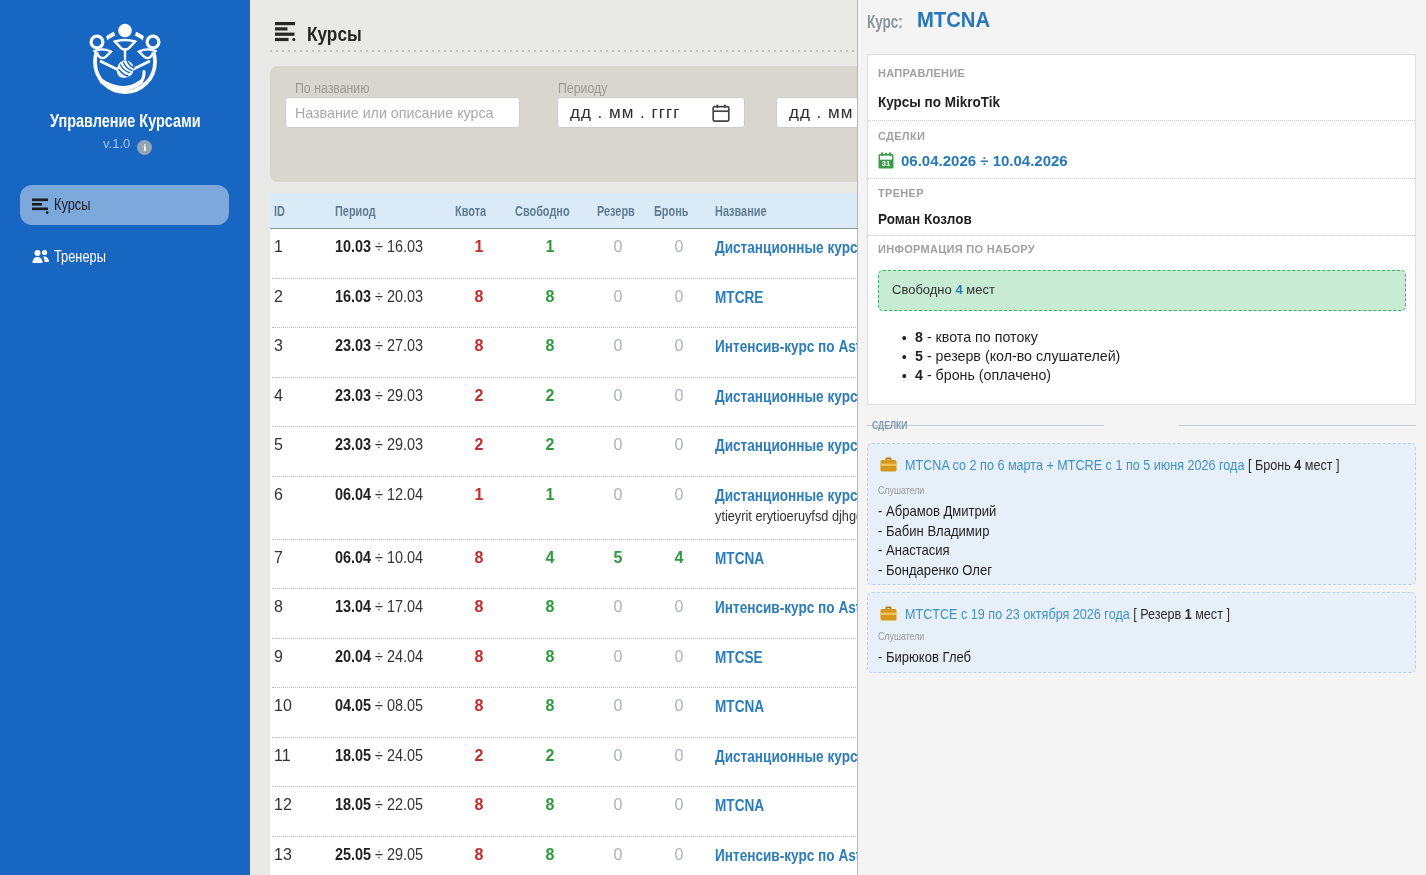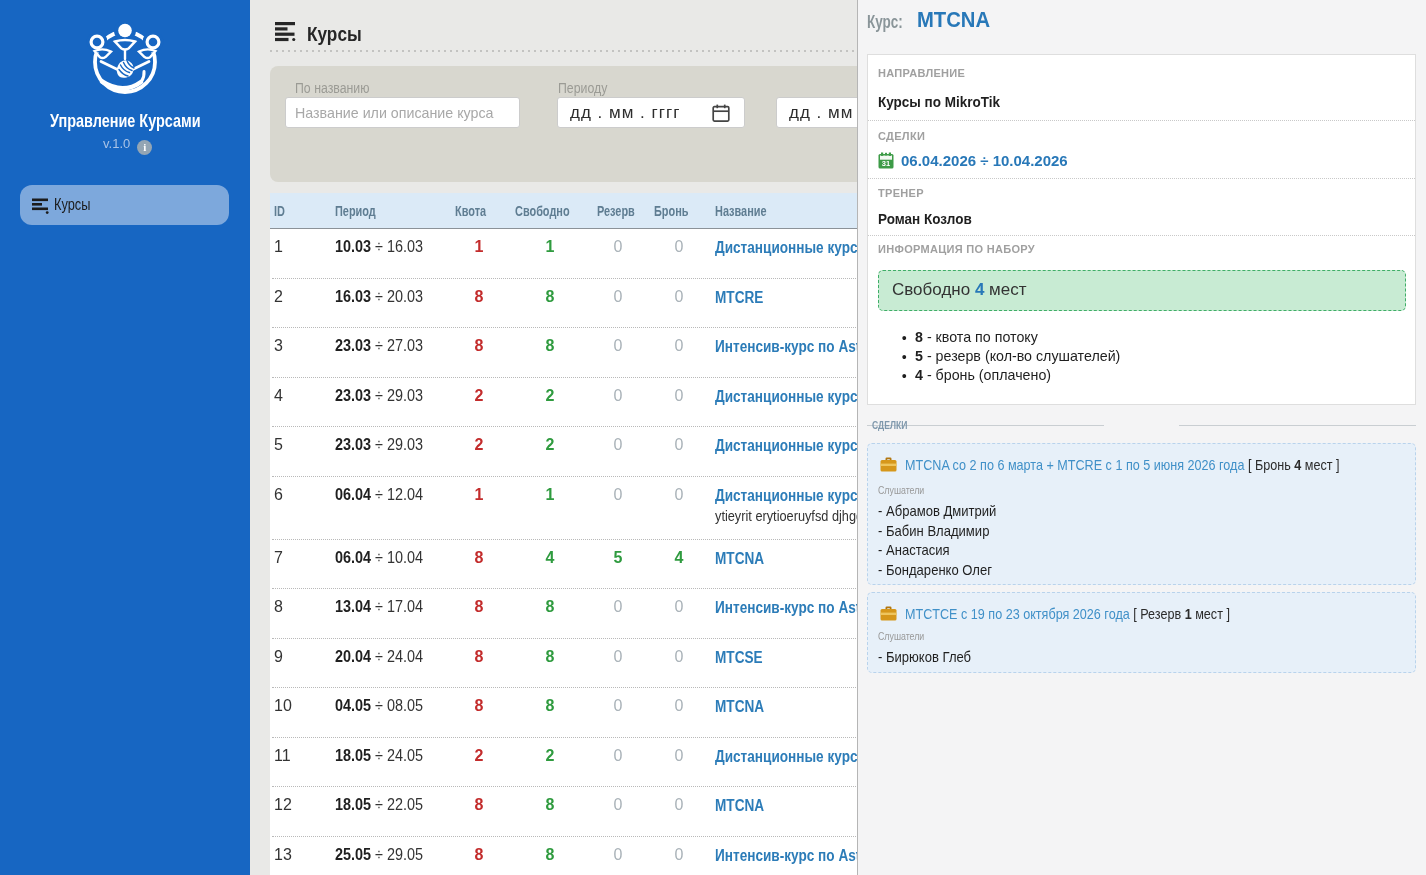--- a/index.html
+++ b/index.html
@@ -51,21 +51,21 @@
   .panel { position:absolute; left:857px; top:0; width:569px; height:875px; background:#f4f4f5; border-left:1px solid #b5b5b5; }
   .ptitle { position:absolute; left:0; top:4px; width:569px; height:32px; font-weight:bold; }
   .ptitle .k { position:absolute; left:9px; top:8px; font-size:18px; color:#8a9599; transform:scaleX(.75); transform-origin:0 50%; }
   .ptitle .big { position:absolute; left:59px; top:3px; color:#2878b8; font-size:22px; transform:scaleX(.92); transform-origin:0 50%; }
   .detail { position:absolute; left:9px; top:54px; width:549px; height:351px; background:#fff; border:1px solid #dedede; }
   .abs { position:absolute; }
   .slabel { color:#a0a0a0; font-size:11px; font-weight:bold; letter-spacing:.3px; white-space:nowrap; }
   .sval { font-size:15px; font-weight:bold; color:#1f1f1f; transform:scaleX(.9); transform-origin:0 50%; white-space:nowrap; }
   .dotl { position:absolute; left:0; width:100%; border-top:1px dotted #c9c9c9; }
   .pdates { font-size:15px; font-weight:bold; color:#2878b8; white-space:nowrap; }
-  .freebox { position:absolute; left:10px; top:215px; width:528px; height:41px; background:#c8ebd3; border:1.5px dashed #3fae67; border-radius:5px; font-size:17px; color:#333; line-height:37px; padding-left:13px; }
+  .freebox { position:absolute; left:10px; top:215px; width:528px; height:41px; background:#c8ebd3; border:1.5px dashed #3fae67; border-radius:5px; font-size:13px; color:#333; line-height:37px; padding-left:13px; }
   .freebox b { color:#2878b8; }
   .bullet { position:absolute; font-size:15px; color:#1f1f1f; white-space:nowrap; transform:scaleX(.95); transform-origin:0 50%; }
   .bullet .dot { position:absolute; left:-14px; top:1px; font-size:15px; }
   .deals-div { position:absolute; left:9px; top:419px; width:549px; color:#7f98ac; font-size:11px; font-weight:bold; }
   .deals-div span { display:inline-block; transform:scaleX(.78); }
   .deals-div:before, .deals-div:after { content:""; position:absolute; top:6px; width:237px; border-top:1px solid #c9ced2; }
   .deals-div:before { left:0; } .deals-div:after { right:0; }
   .card { position:absolute; left:9px; width:549px; background:#e7f0f9; border:1.5px dashed #b9d3ec; border-radius:5px; }
   .card .head { position:absolute; left:12px; top:12px; font-size:15px; color:#2b2b2b; white-space:nowrap; }
   .card .head .lnk { color:#4090c8; }
@@ -111,20 +111,31 @@
     <svg width="17" height="17" viewBox="0 0 17 17">
         <g fill="#1b1b1b">
           <rect x="0" y="1.5" width="16" height="2.6"></rect>
           <rect x="0" y="6" width="10" height="2.6"></rect>
           <rect x="0" y="10.5" width="16" height="2.6"></rect>
           <rect x="13.8" y="14.2" width="2.8" height="2.8" rx="1.4"></rect>
         </g>
       </svg>
     <span class="txt">Курсы</span>
   </div>
+  <div class="mi" style="top:237px;">
+    <svg width="18" height="16" viewBox="0 0 18 16">
+        <g fill="#fff">
+          <circle cx="5.5" cy="4" r="3"></circle>
+          <path d="M0.5 14 c0-4 2-6 5-6 s5 2 5 6 z"></path>
+          <circle cx="12.5" cy="3.5" r="2.6"></circle>
+          <path d="M11 7.6 c3-0.5 6 1.4 6 5.4 l-4.5 0 c0-2.4-0.5-4.2-1.5-5.4z"></path>
+        </g>
+      </svg>
+    <span class="txt">Тренеры</span>
+  </div>
 </div>
 
 <div class="main">
   <div class="pagehead">
     <svg width="21" height="21" viewBox="0 0 21 21" style="position:absolute;top:3px;">
         <g fill="#262626">
           <rect x="0" y="1" width="20" height="3.2"></rect>
           <rect x="0" y="6.3" width="12.5" height="3.2"></rect>
           <rect x="0" y="11.6" width="19.5" height="3.2"></rect>
           <rect x="0" y="16.9" width="13.5" height="3.2"></rect>

